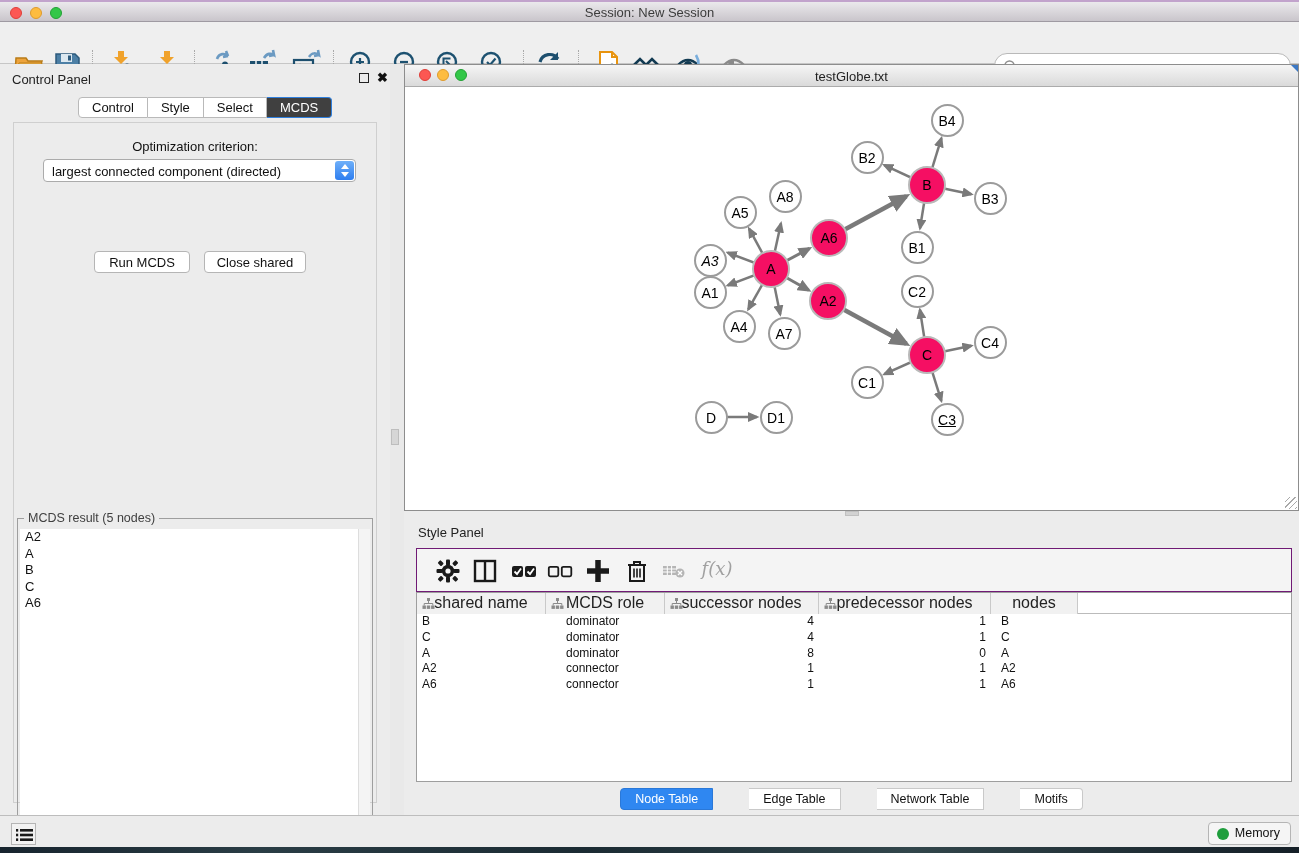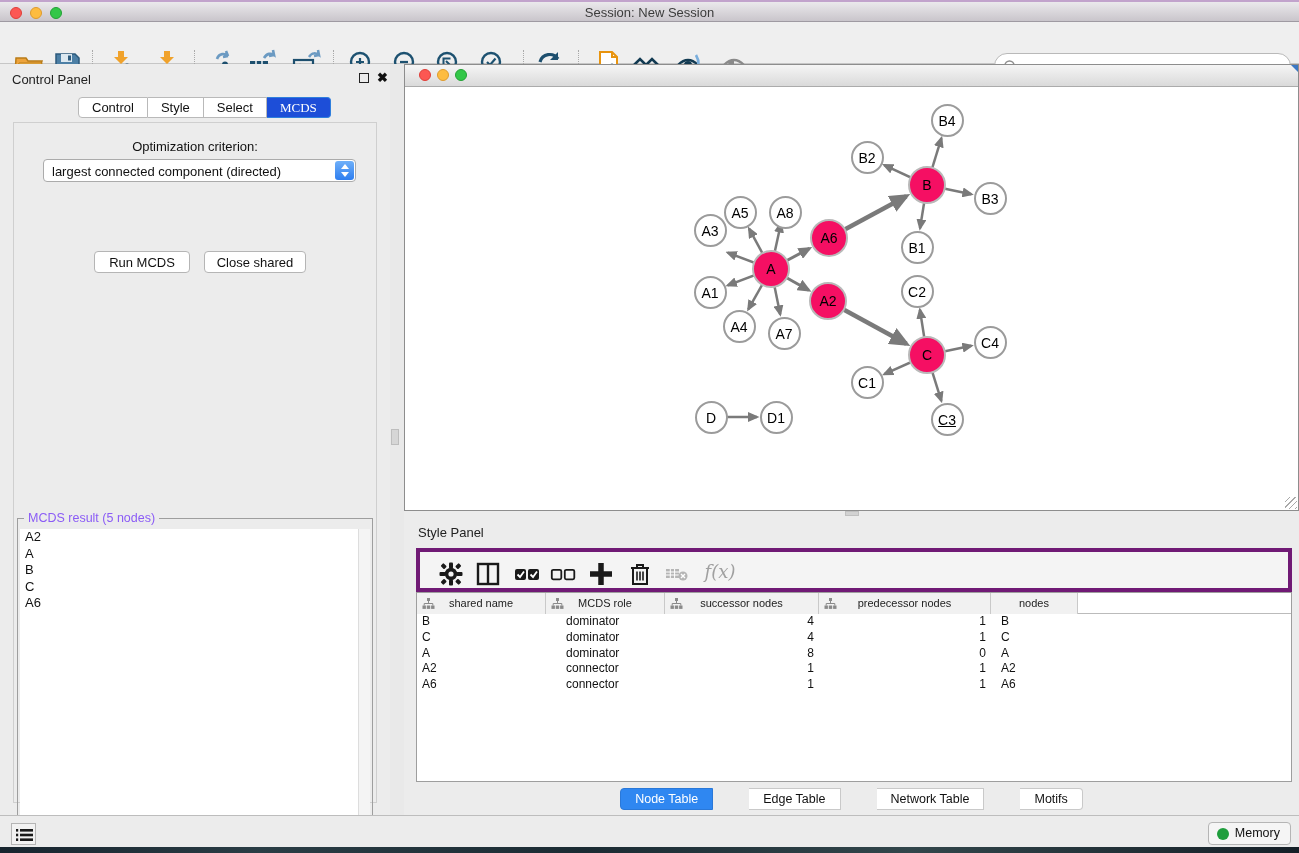--- a/index.html
+++ b/index.html
@@ -34,21 +34,21 @@
     background:#ececec; }
   #cp-header { position:absolute; left:0; top:0; width:100%; height:30px; }
   #cp-header .ptitle { position:absolute; left:12px; top:8px; font-size:13px; color:#222; }
   .float-ico { display:inline-block; width:10px; height:10px; border:1.5px solid #222; }
   .close-ico { font-size:13px; color:#111; font-weight:bold; line-height:10px; }
   #cp-tabs { position:absolute; left:78px; top:33px; height:21px; display:flex; }
   .cp-tab { height:21px; padding:0 13px; font-size:13px; line-height:20px; color:#111;
     background:#fff; border:1px solid #b9b9b9; border-left:none; cursor:pointer; }
   .cp-tab:first-child { border-left:1px solid #b9b9b9; border-radius:4px 0 0 4px; }
   .cp-tab:last-child { border-radius:0 4px 4px 0; }
-  .cp-tab.active { background:#1d4ed8; border-color:#2f7fdd; color:#fff;font-family:Liberation Serif, serif; }
+  .cp-tab.active { background:#404040; border-color:#2f7fdd; color:#fff; }
   #cp-body { position:absolute; left:13px; top:58px; width:364px; height:681px;
     border:1px solid #cfcfcf; background:#ececec; }
   #opt-label { position:absolute; left:0; width:100%; top:16px; text-align:center;
     font-size:13px; color:#111; }
   #criterion { position:absolute; left:29px; top:36px; width:313px; height:23px;
     background:#fff; border:1px solid #ababab; border-radius:4px; cursor:pointer; }
   #criterion .val { position:absolute; left:8px; top:4px; font-size:13px; color:#111;
     white-space:nowrap; }
   #criterion .spin { position:absolute; right:1px; top:1px; width:19px; height:19px;
     background:linear-gradient(#6fb0f9,#2e7ef0); border-radius:3px; }
@@ -57,21 +57,21 @@
     border-bottom:5px solid #fff; }
   #criterion .spin:after { content:""; position:absolute; left:5.5px; bottom:3px;
     border-left:4px solid transparent; border-right:4px solid transparent;
     border-top:5px solid #fff; }
   .cp-btn { position:absolute; top:128px; height:22px; background:#fff;
     border:1px solid #b5b5b5; border-radius:4px; font-size:13px; color:#111;
     font-family:"Liberation Sans",sans-serif; cursor:pointer; }
   #mcds-fieldset { position:absolute; left:3px; top:395px; width:356px; height:346px;
     border:1px solid #9e9e9e; }
   #mcds-legend { position:absolute; left:6px; top:-8px; background:#ececec;
-    padding:0 4px; font-size:12.5px; color:#8b5cf6; }
+    padding:0 4px; font-size:12.5px; color:#404040; }
   #mcds-list { position:absolute; left:2px; top:10px; width:340px; height:332px;
     background:#fff; overflow:hidden; }
   #mcds-list div { font-size:13px; color:#111; padding:1px 0 1px 5px; line-height:14.5px; }
   #mcds-scroll { position:absolute; right:2px; top:10px; width:12px; height:332px;
     background:#f4f4f4; border-left:1px solid #ddd; }
 
   
   #gutter { position:absolute; left:390px; top:64px; width:14px; height:751px; background:#e9e9e9; }
   #gutter .handle { position:absolute; left:1px; top:365px; width:8px; height:16px;
     background:#d6d6d6; border:1px solid #bdbdbd; }
@@ -96,29 +96,29 @@
 
   
   #h-divider { position:absolute; left:404px; top:511px; width:895px; height:5px; background:#ececec; }
   #h-divider .handle { position:absolute; left:441px; top:0px; width:14px; height:5px;
     background:#d2d2d2; border:1px solid #c0c0c0; }
 
   
   #table-panel { position:absolute; left:404px; top:516px; width:895px; height:299px; background:#ececec; }
   #tp-header .ptitle { position:absolute; left:14px; top:9px; font-size:13px; color:#222; }
   #tp-toolbar { position:absolute; left:12px; top:32px; width:876px; height:44px;
-    background:#f4f4f4; border:4px solid #701a75; }
+    background:#f4f4f4; border:1px solid #701a75; }
   .tpi { position:absolute; top:9px; width:26px; height:26px; cursor:pointer; }
   #fx-label { font-family:"DejaVu Serif", serif; font-style:italic; font-size:18px;
     color:#a0a0a0; }
   #data-table { position:absolute; left:12px; top:76px; width:876px; height:190px;
     background:#fff; border:1px solid #9e9e9e; overflow:hidden; }
   #tbl-head { display:flex; height:21px; border-bottom:1px solid #bbb; }
   .th { position:relative; height:21px; background:#f1f1f1; border-right:1px solid #c9c9c9;
-    font-size:11px; color:#222; text-align:center; line-height:20px; cursor:pointer; }
+    font-size:16px; color:#222; text-align:center; line-height:20px; cursor:pointer; }
   .th svg { position:absolute; left:5px; top:4px; }
   .tr { display:flex; height:15.8px; }
   .td { font-size:12px; color:#111; line-height:15.5px; white-space:nowrap;
     padding:0 5px; overflow:hidden; }
   #tp-tabs { position:absolute; left:0; width:895px; top:272px; height:22px;
     display:flex; justify-content:center;gap:36px; }
   .tp-tab { height:22px; padding:0 14px; font-size:12.5px; line-height:21px; color:#111;
     background:#fff; border:1px solid #c9c9c9; border-left:none; cursor:pointer; }
   .tp-tab:first-child { border-left:1px solid #c9c9c9; border-radius:4px 0 0 4px; }
   .tp-tab:last-child { border-radius:0 4px 4px 0; }
@@ -314,20 +314,21 @@
 
 <div id="gutter">
     <div class="handle"></div>
   </div>
 
 <div id="network-window">
   <div id="nw-titlebar">
     <span class="tl red" style="left:14px; top:4px"></span>
     <span class="tl yel" style="left:32px; top:4px"></span>
     <span class="tl grn" style="left:50px; top:4px"></span>
+    <div class="title">testGlobe.txt</div>
   </div>
   <div id="network-canvas">
       <svg width="893" height="423" class="edges">
         <defs>
           <marker id="arrow" markerUnits="strokeWidth" markerWidth="4.6" markerHeight="4" refX="3.6" refY="2" orient="auto">
             <path d="M0,0 L4.6,2 L0,4 Z" fill="#7a7a7a"></path>
           </marker>
         </defs>
         <line x1="366" y1="182" x2="344.0776669912897" y2="141.6911941452746" stroke="#7a7a7a" stroke-width="2.5" marker-end="url(#arrow)"></line>
         <line x1="366" y1="182" x2="375.9397593026968" y2="136.56110033052897" stroke="#7a7a7a" stroke-width="2.5" marker-end="url(#arrow)"></line>
@@ -345,26 +346,26 @@
         <line x1="522" y1="98" x2="515.0254163376678" y2="141.24241870645972" stroke="#7a7a7a" stroke-width="2.5" marker-end="url(#arrow)"></line>
         <line x1="522" y1="268" x2="514.9331607251986" y2="222.77222864127094" stroke="#7a7a7a" stroke-width="2.5" marker-end="url(#arrow)"></line>
         <line x1="522" y1="268" x2="566.3920338548262" y2="258.8397390458295" stroke="#7a7a7a" stroke-width="2.5" marker-end="url(#arrow)"></line>
         <line x1="522" y1="268" x2="479.326508598327" y2="287.20307113075285" stroke="#7a7a7a" stroke-width="2.5" marker-end="url(#arrow)"></line>
         <line x1="522" y1="268" x2="536.332775130417" y2="313.86488041733446" stroke="#7a7a7a" stroke-width="2.5" marker-end="url(#arrow)"></line>
         <line x1="306" y1="330" x2="352" y2="330" stroke="#7a7a7a" stroke-width="2.5" marker-end="url(#arrow)"></line>
       </svg>
       <div class="node mcds" style="left: 347px; top: 163px; height: 38px; width: 38px; line-height: 35px;">A</div>
       <div class="node" style="left: 288.5px; top: 188.5px; height: 33px; width: 33px; line-height: 30px;">A1</div>
       <div class="node mcds" style="left: 404px; top: 195px; height: 38px; width: 38px; line-height: 35px;">A2</div>
-      <div class="node" style="left: 288.5px; top: 127px; height: 33px; width: 33px; line-height: 30px;">A3</div>
+      <div class="node" style="left: 288.5px; top: 157px; height: 33px; width: 33px; line-height: 30px; font-style: italic;">A3</div>
       <div class="node" style="left: 317.5px; top: 222.5px; height: 33px; width: 33px; line-height: 30px;">A4</div>
       <div class="node" style="left: 318.5px; top: 108.5px; height: 33px; width: 33px; line-height: 30px;">A5</div>
       <div class="node mcds" style="left: 405px; top: 132px; height: 38px; width: 38px; line-height: 35px;">A6</div>
       <div class="node" style="left: 362.5px; top: 229.5px; height: 33px; width: 33px; line-height: 30px;">A7</div>
-      <div class="node" style="left: 363.5px; top: 109px; height: 33px; width: 33px; line-height: 30px;">A8</div>
+      <div class="node" style="left: 363.5px; top: 93px; height: 33px; width: 33px; line-height: 30px;">A8</div>
       <div class="node mcds" style="left: 503px; top: 79px; height: 38px; width: 38px; line-height: 35px;">B</div>
       <div class="node" style="left: 495.5px; top: 143.5px; height: 33px; width: 33px; line-height: 30px;">B1</div>
       <div class="node" style="left: 445.5px; top: 53.5px; height: 33px; width: 33px; line-height: 30px;">B2</div>
       <div class="node" style="left: 568.5px; top: 94.5px; height: 33px; width: 33px; line-height: 30px;">B3</div>
       <div class="node" style="left: 525.5px; top: 16.5px; height: 33px; width: 33px; line-height: 30px;">B4</div>
       <div class="node mcds" style="left: 503px; top: 249px; height: 38px; width: 38px; line-height: 35px;">C</div>
       <div class="node" style="left: 445.5px; top: 278.5px; height: 33px; width: 33px; line-height: 30px;">C1</div>
       <div class="node" style="left: 495.5px; top: 187.5px; height: 33px; width: 33px; line-height: 30px;">C2</div>
       <div class="node" style="left: 525.5px; top: 315.5px; height: 33px; width: 33px; line-height: 30px; text-decoration: underline;">C3</div>
       <div class="node" style="left: 568.5px; top: 238.5px; height: 33px; width: 33px; line-height: 30px;">C4</div>

